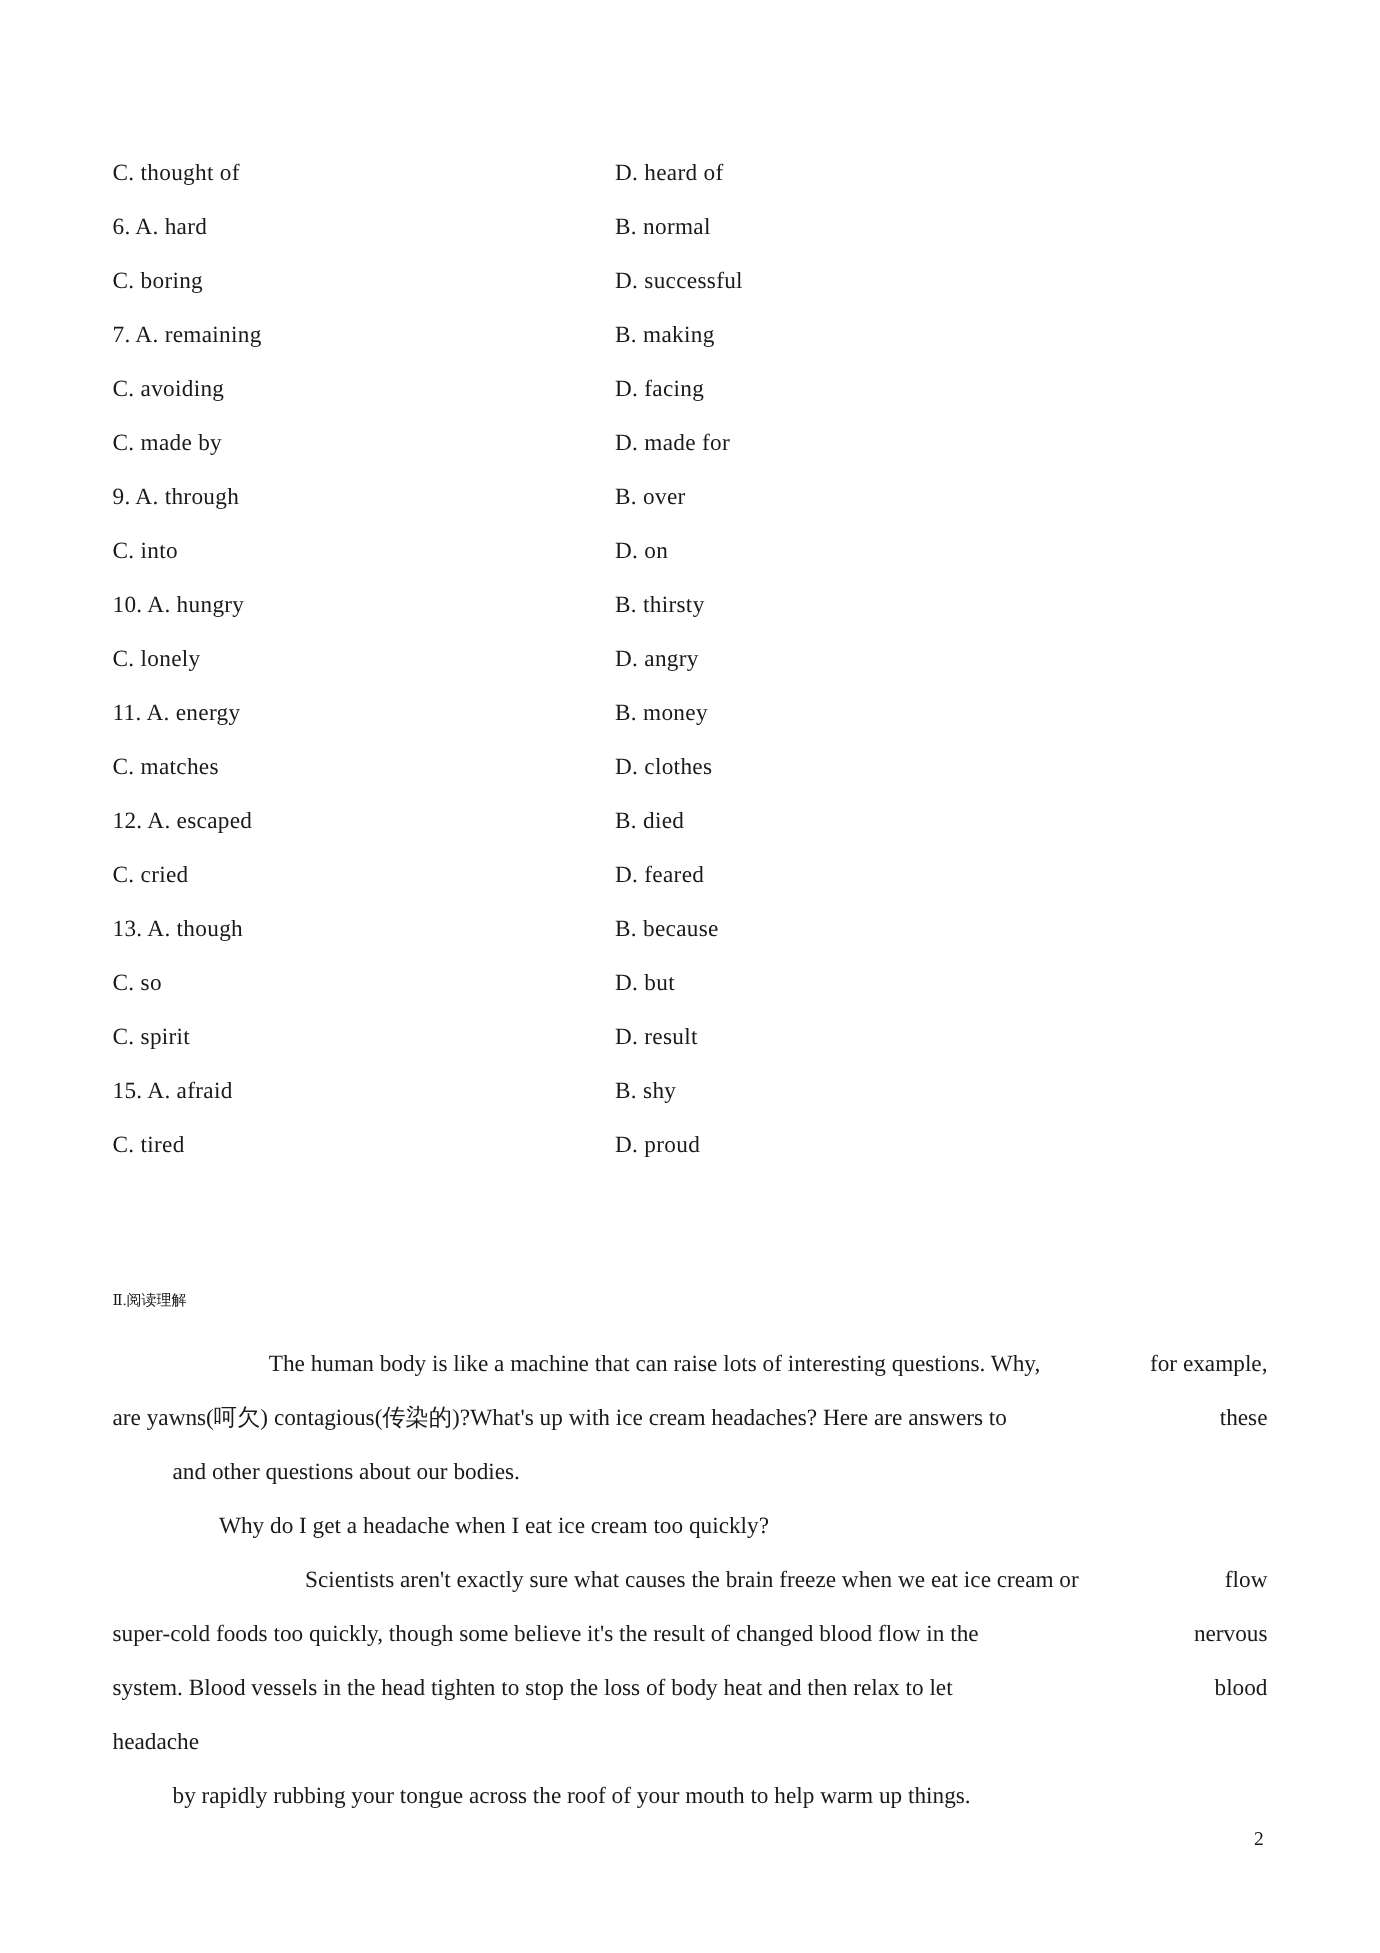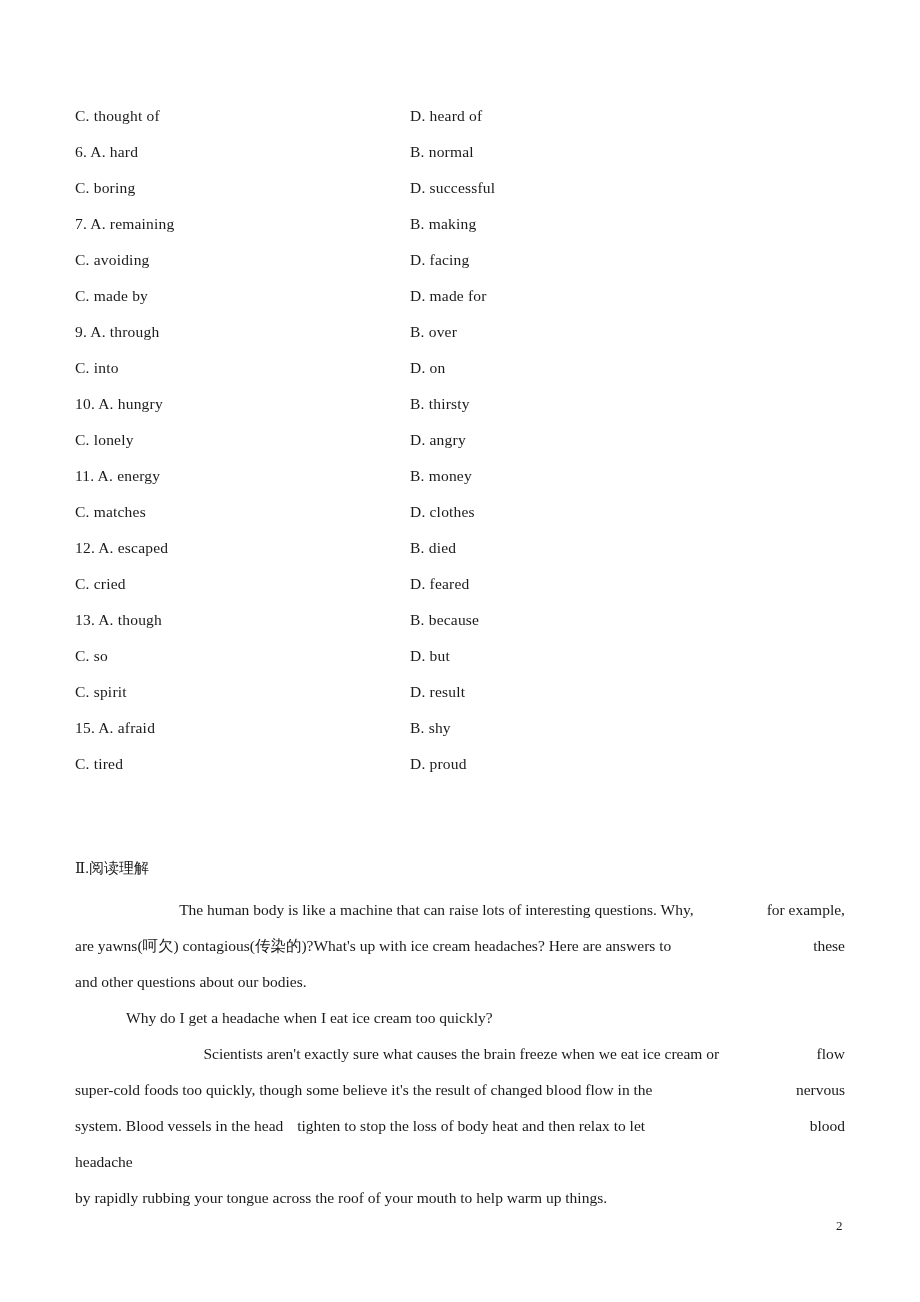--- a/index.html
+++ b/index.html
@@ -51,56 +51,55 @@
     font-size: 15.5px;
     letter-spacing: 0.2px;
     margin-left: 12px;
   }
 
   
   .section-heading {
     position: absolute;
     left: 75px;
     top: 855px;
-    font-size: 15px;
+    font-size: 10px;
     line-height: 26px;
     white-space: nowrap;
   }
 
   
   .passage {
     position: absolute;
     left: 75px;
     top: 892px;
     width: 770px;
   }
   
   .jline {
     display: flex;
     justify-content: space-between;
     white-space: nowrap;
     height: 36px;
     line-height: 36px;
     font-size: 15.5px;
-    gap: 20px;
   }
   .jline.last {
     justify-content: flex-start;
+    margin-left: 40px;
   }
   .jline > span {
     display: inline-block;
   }
   .indent-pad {
     display: inline-block;
     width: 2em;
     flex: 0 0 auto;
   }
   .u {
     text-underline-offset: 2px;
-    margin-left: 10px;
   }
 
   
   .page-number {
     position: absolute;
     left: 836px;
     top: 1218px;
     font-size: 13px;
     color: #1a1a1a;
   }

